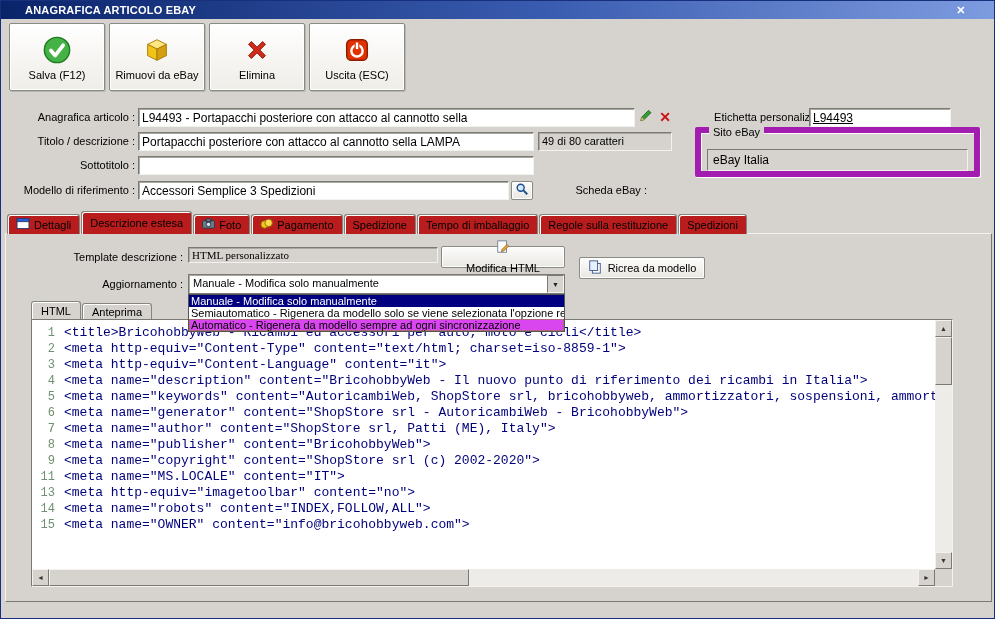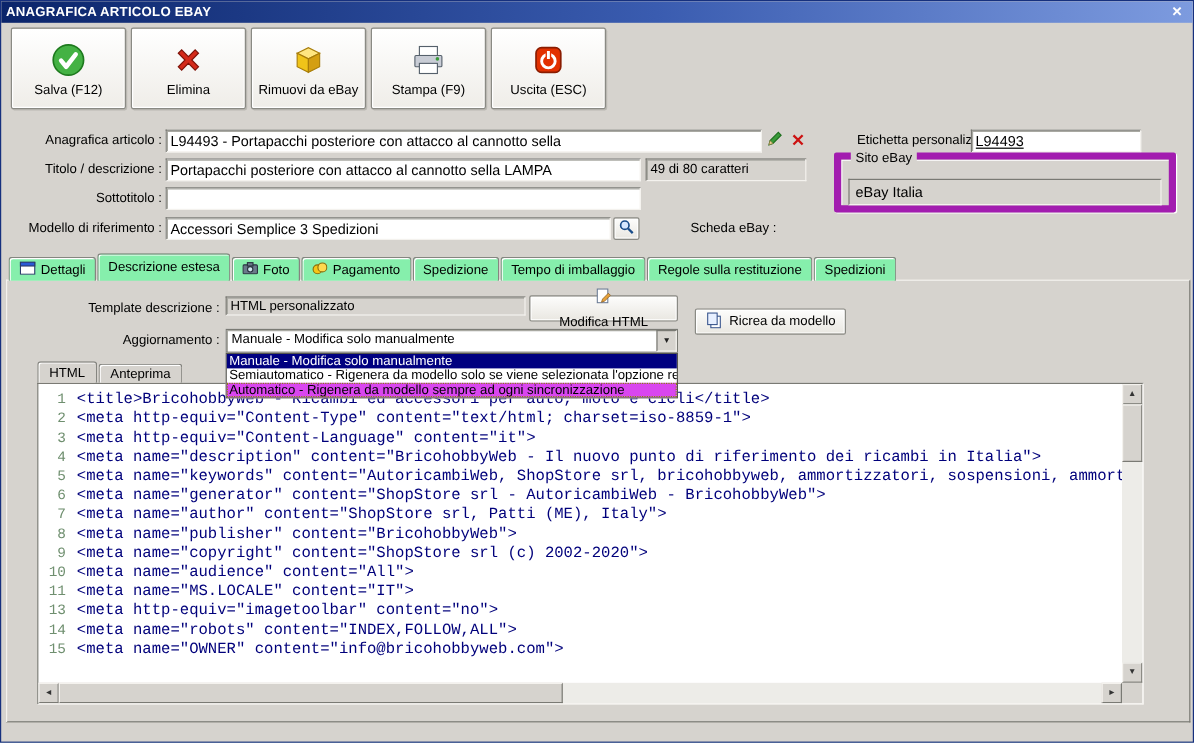--- a/index.html
+++ b/index.html
@@ -3,21 +3,21 @@
 <meta charset="utf-8">
 <style>
   * { margin:0; padding:0; box-sizing:border-box; }
   html,body { background:#3a6ea5; }
   body { font-family:"Liberation Sans", sans-serif; }
   .window { position:relative; width:995px; height:619px; background:#d6d3ce; border:1px solid #16307e; overflow:hidden; }
 
   
   .titlebar { position:absolute; left:0; top:0; right:0; height:18px;
     background:linear-gradient(90deg,#0a246a 0%,#3a5cb0 55%,#7d9bdf 100%);
-    color:#fff; font-weight:bold; font-size:11px; display:flex; align-items:center; padding:0 4px; letter-spacing:.2px; }
+    color:#fff; font-weight:bold; font-size:11px; display:flex; align-items:center; padding:0 24px; letter-spacing:.2px; }
   .titlebar .close { margin-left:auto; width:18px; height:14px; line-height:14px; text-align:center; font-size:11px; font-weight:bold; cursor:pointer; }
 
   
   .toolbar { position:absolute; left:8px; top:22px; display:flex; gap:4px; }
   .tbtn { width:96px; height:68px; background:linear-gradient(#ffffff,#efede8);
     border:1px solid #8a8a84; border-radius:2px; box-shadow:inset 0 0 0 1px #fff, 1px 1px 0 #b9b7b1;
     display:flex; flex-direction:column; align-items:center; justify-content:center; gap:3px; cursor:pointer; }
   .tbtn .tblabel { font-size:11px; color:#000; }
   .tbicon { width:32px; height:32px; display:flex; align-items:center; justify-content:center; }
 
@@ -34,21 +34,21 @@
     border:1px solid #8a8a84; border-radius:2px; box-shadow:inset 0 0 0 1px #fff; display:flex; align-items:center; justify-content:center; cursor:pointer; }
 
   .groupbox { position:absolute; left:694px; top:126px; width:285px; height:50px;
     border:6px solid #a21caf; border-radius:2px; box-shadow:inset 1px 1px 0 #fff, 1px 1px 0 #fff; }
   .groupbox .cap { position:absolute; top:-7px; left:8px; background:#d6d3ce; padding:0 4px; font-size:11px; }
   .groupbox .inner { position:absolute; left:6px; top:16px; right:6px; height:22px; background:#d6d3ce;
     border:1px solid; border-color:#7a7a74 #f4f2ee #f4f2ee #7a7a74; font-size:12px; display:flex; align-items:center; padding:0 5px; }
 
   
   .tabbar { position:absolute; left:6px; top:210px; height:23px; display:flex; align-items:flex-end; z-index:4; }
-  .tab { height:20px; display:flex; align-items:center; gap:4px; padding:0 8px; font-size:11px; background:#86efac;
+  .tab { height:20px; display:flex; align-items:center; gap:4px; padding:0 8px; font-size:11px; background:#b91c1c;
     border:1px solid #858580; border-bottom:none; border-radius:3px 3px 0 0; box-shadow:inset 1px 1px 0 #fff; margin-right:1px; cursor:pointer; white-space:nowrap; }
   .tab.active { height:23px; box-shadow:inset 1px 1px 0 #fff, 0 2px 0 #d6d3ce; }
 
   .panel { position:absolute; left:4px; top:232px; width:987px; height:369px; background:#d6d3ce;
     border:1px solid; border-color:#f4f2ee #7a7a74 #7a7a74 #f4f2ee; }
 
   .btn { position:absolute; display:flex; align-items:center; justify-content:center; gap:6px; font-size:11px; color:#000;
     background:linear-gradient(#fdfdfc,#e9e7e1); border:1px solid #8a8a84; border-radius:2px; box-shadow:inset 0 0 0 1px #fff; cursor:pointer; }
 
   .combo { position:absolute; left:187px; top:273px; width:377px; height:20px; background:#fff;
@@ -98,45 +98,34 @@
         <svg width="30" height="30" viewBox="0 0 32 32">
             <circle cx="16" cy="16" r="13.5" fill="#44b244" stroke="#1e7a1e" stroke-width="1.5"></circle>
             <path d="M9.5 16.5 l4.5 5.5 l8.5 -11" stroke="#fff" stroke-width="4" fill="none" stroke-linecap="round" stroke-linejoin="round"></path>
           </svg>
       </span>
       <span class="tblabel">Salva (F12)</span>
     </div>
     <div class="tbtn">
       <span class="tbicon">
         <svg width="30" height="30" viewBox="0 0 32 32">
-            <path d="M7 10 L10 7 L16 13 L22 7 L25 10 L19 16 L25 22 L22 25 L16 19 L10 25 L7 22 L13 16 Z" fill="#d42a1a" stroke="#7e140a" stroke-width="1"></path>
-          </svg>
-      </span>
-      <span class="tblabel">Elimina</span>
-    </div>
-    <div class="tbtn">
-      <span class="tbicon">
-        <svg width="30" height="30" viewBox="0 0 32 32">
             <polygon points="6,10 16,5 26,10 16,15" fill="#ffe680" stroke="#a87d0a"></polygon>
             <polygon points="6,10 16,15 16,27 6,22" fill="#f0c419" stroke="#a87d0a"></polygon>
             <polygon points="26,10 16,15 16,27 26,22" fill="#d49f12" stroke="#a87d0a"></polygon>
           </svg>
       </span>
       <span class="tblabel">Rimuovi da eBay</span>
     </div>
     <div class="tbtn">
       <span class="tbicon">
         <svg width="30" height="30" viewBox="0 0 32 32">
-            <rect x="8" y="4" width="16" height="8" fill="#fff" stroke="#55606b"></rect>
-            <rect x="4" y="12" width="24" height="10" rx="1" fill="#c9cdd6" stroke="#55606b"></rect>
-            <rect x="8" y="19" width="16" height="9" fill="#fff" stroke="#55606b"></rect>
-            <circle cx="24" cy="15" r="1.6" fill="#3a9a3a"></circle>
-          </svg>
-      </span>
-      <span class="tblabel">Stampa (F9)</span>
+            <path d="M7 10 L10 7 L16 13 L22 7 L25 10 L19 16 L25 22 L22 25 L16 19 L10 25 L7 22 L13 16 Z" fill="#d42a1a" stroke="#7e140a" stroke-width="1"></path>
+          </svg>
+      </span>
+      <span class="tblabel">Elimina</span>
     </div>
     <div class="tbtn">
       <span class="tbicon">
         <svg width="30" height="30" viewBox="0 0 32 32">
             <rect x="5" y="5" width="22" height="22" rx="5" fill="#e23000" stroke="#8a1c00" stroke-width="1.5"></rect>
             <circle cx="16" cy="17" r="6" fill="none" stroke="#fff" stroke-width="2.6"></circle>
             <line x1="16" y1="7.5" x2="16" y2="15" stroke="#e23000" stroke-width="5"></line>
             <line x1="16" y1="8" x2="16" y2="15" stroke="#fff" stroke-width="2.6"></line>
           </svg>
       </span>
@@ -220,21 +209,21 @@
       <span>Regole sulla restituzione</span>
     </div>
     <div class="tab">
       <span>Spedizioni</span>
     </div>
   </div>
 
   <div class="panel"></div>
 
   <div class="flabel" style="left:20px; top:250px; width:162px;">Template descrizione :</div>
-  <div class="field gray" style="left:187px; top:246px; width:250px; height:16px;">HTML personalizzato</div>
+  <div class="field gray" style="left:187px; top:246px; width:250px; height:16px;font-family:Liberation Serif, serif;">HTML personalizzato</div>
   <button class="btn" style="left:440px; top:245px; width:124px; height:22px;flex-direction:column;">
     <span>
       <svg width="14" height="14" viewBox="0 0 16 16">
           <rect x="2" y="1" width="10" height="13" fill="#fff" stroke="#6a7a94"></rect>
           <path d="M6 13.5 L7 10.5 L12.5 5 L14.5 7 L9 12.5 Z" fill="#e6a23c" stroke="#8a5a1a" stroke-width=".7"></path>
         </svg>
     </span>
     <span>Modifica HTML</span>
   </button>
 
@@ -272,21 +261,20 @@
     <div class="codewrap">
       <div class="cl"><span class="ln">1</span><span class="ct">&lt;title&gt;BricohobbyWeb - Ricambi ed accessori per auto, moto e cicli&lt;/title&gt;</span></div>
       <div class="cl"><span class="ln">2</span><span class="ct">&lt;meta http-equiv="Content-Type" content="text/html; charset=iso-8859-1"&gt;</span></div>
       <div class="cl"><span class="ln">3</span><span class="ct">&lt;meta http-equiv="Content-Language" content="it"&gt;</span></div>
       <div class="cl"><span class="ln">4</span><span class="ct">&lt;meta name="description" content="BricohobbyWeb - Il nuovo punto di riferimento dei ricambi in Italia"&gt;</span></div>
       <div class="cl"><span class="ln">5</span><span class="ct">&lt;meta name="keywords" content="AutoricambiWeb, ShopStore srl, bricohobbyweb, ammortizzatori, sospensioni, ammortizzatori per auto"&gt;</span></div>
       <div class="cl"><span class="ln">6</span><span class="ct">&lt;meta name="generator" content="ShopStore srl - AutoricambiWeb - BricohobbyWeb"&gt;</span></div>
       <div class="cl"><span class="ln">7</span><span class="ct">&lt;meta name="author" content="ShopStore srl, Patti (ME), Italy"&gt;</span></div>
       <div class="cl"><span class="ln">8</span><span class="ct">&lt;meta name="publisher" content="BricohobbyWeb"&gt;</span></div>
       <div class="cl"><span class="ln">9</span><span class="ct">&lt;meta name="copyright" content="ShopStore srl (c) 2002-2020"&gt;</span></div>
-      <div class="cl"><span class="ln">10</span><span class="ct">&lt;meta name="audience" content="All"&gt;</span></div>
       <div class="cl"><span class="ln">11</span><span class="ct">&lt;meta name="MS.LOCALE" content="IT"&gt;</span></div>
       <div class="cl"><span class="ln">13</span><span class="ct">&lt;meta http-equiv="imagetoolbar" content="no"&gt;</span></div>
       <div class="cl"><span class="ln">14</span><span class="ct">&lt;meta name="robots" content="INDEX,FOLLOW,ALL"&gt;</span></div>
       <div class="cl"><span class="ln">15</span><span class="ct">&lt;meta name="OWNER" content="info@bricohobbyweb.com"&gt;</span></div>
     </div>
 
     <div class="vscroll">
       <span class="sb" style="top:0; right:0;">▲</span>
       <div class="thumb" style="top:17px; right:0; width:17px; height:48px;"></div>
       <span class="sb" style="bottom:0; right:0;">▼</span>

